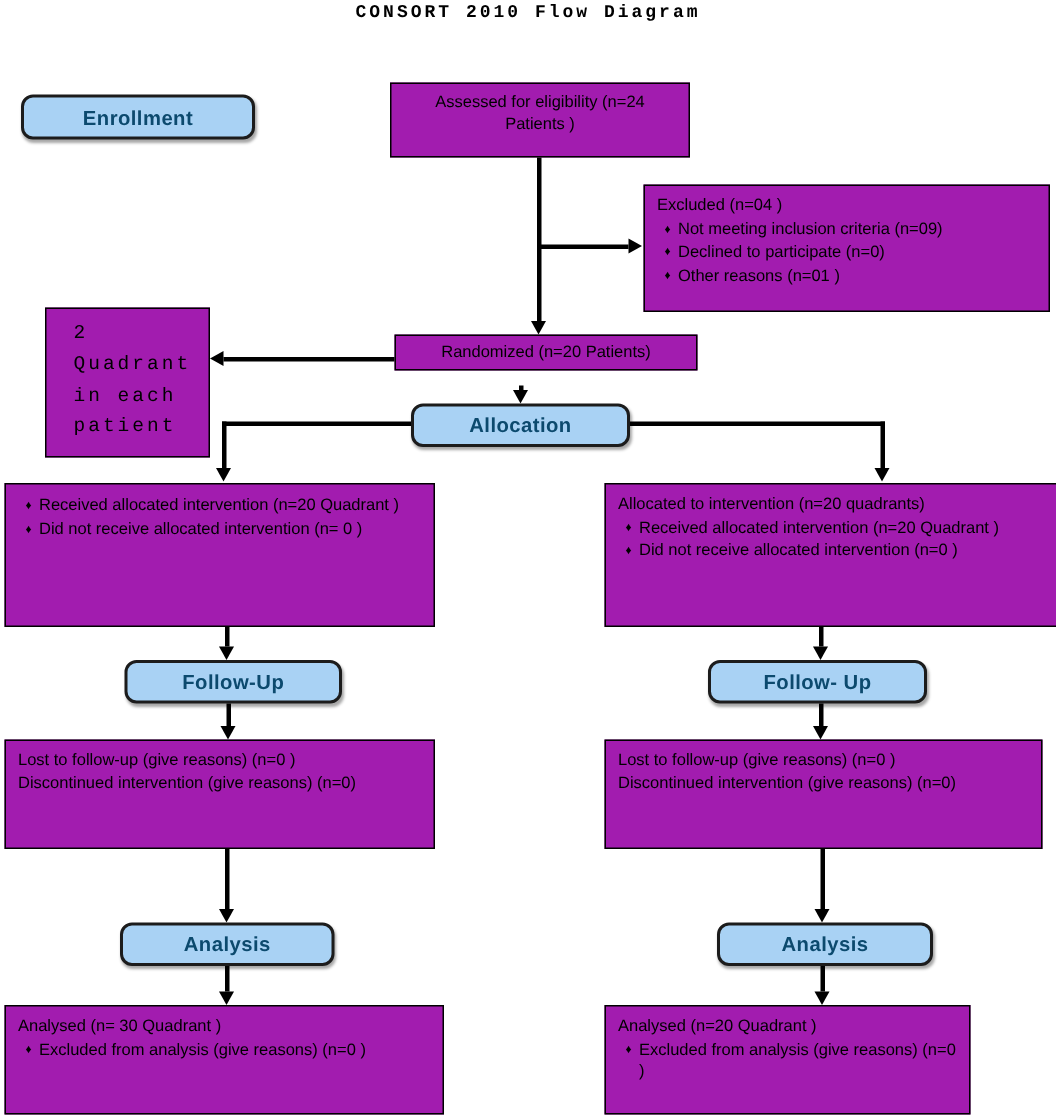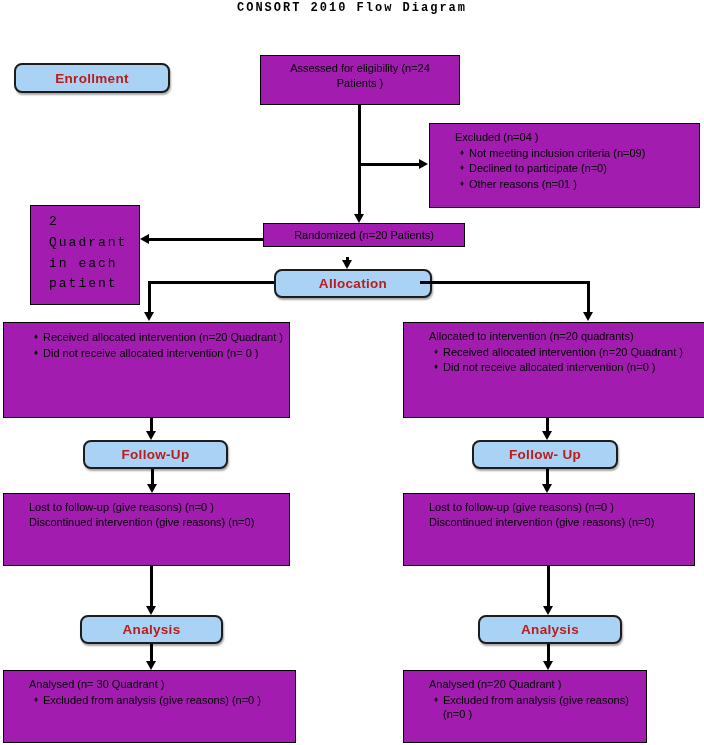--- a/index.html
+++ b/index.html
@@ -11,26 +11,26 @@
     position:absolute;top:1px;left:0;width:100%;text-align:center;
     font-family:"Liberation Mono","DejaVu Sans Mono",monospace;
     font-weight:bold;font-size:12px;letter-spacing:2px;color:#000;
   }
   .box{
     position:absolute;background:#a21caf;border:1px solid #000;
     font-size:11px;line-height:1.32;box-sizing:border-box;
   }
   .box.center{display:flex;align-items:center;justify-content:center;text-align:center;}
   .box.topcenter{text-align:center;padding-top:5px;}
-  .box.pad{padding:6px 6px 4px 25px;}
+  .box.pad{padding:6px 6px 4px 8px;}
   .stage{
     position:absolute;background:#a9d2f4;border:2px solid #1c1c1c;border-radius:8px;
     box-shadow:1px 2px 2px rgba(0,0,0,0.35);
     display:flex;align-items:center;justify-content:center;
-    font-weight:bold;font-size:13.5px;color:#b91c1c;letter-spacing:0.3px;
+    font-weight:bold;font-size:13.5px;color:#0c4a6e;letter-spacing:0.3px;
     box-sizing:border-box;
   }
   .mono{
     font-family:"Liberation Mono","DejaVu Sans Mono",monospace;
     font-size:13px;letter-spacing:2px;line-height:1.6;white-space:pre-line;
     padding:6px 0 0 18px;
   }
   .li{display:flex;margin-top:1px;}
   .blt{width:14px;flex:0 0 14px;text-align:center;font-size:8px;line-height:14px;}
   .li-text{flex:1;}
@@ -45,21 +45,21 @@
     border-top:5px solid transparent;border-bottom:5px solid transparent;border-right:9px solid #000;}
 </style>
 </head>
 <body>
 
 <div id="canvas">
 
   <div class="title">CONSORT 2010 Flow Diagram</div>
 
   <div class="stage" style="left:14px;top:63px;width:156px;height:30px;">Enrollment</div>
-  <div class="stage" style="left:274px;top:269px;width:158px;height:29px;">Allocation</div>
+  <div class="stage" style="left:274px;top:269px;width:146px;height:29px;">Allocation</div>
   <div class="stage" style="left:83px;top:440px;width:145px;height:29px;">Follow-Up</div>
   <div class="stage" style="left:472px;top:440px;width:146px;height:29px;">Follow- Up</div>
   <div class="stage" style="left:80px;top:615px;width:143px;height:29px;">Analysis</div>
   <div class="stage" style="left:478px;top:615px;width:144px;height:29px;">Analysis</div>
 
   <div class="box topcenter" style="left:260px;top:55px;width:200px;height:50px;padding-left:10px;padding-right:10px;">
     <span>Assessed for eligibility (n=24 Patients )</span>
   </div>
 
   <div class="box pad" style="left:429px;top:123px;width:271px;height:85px;">

